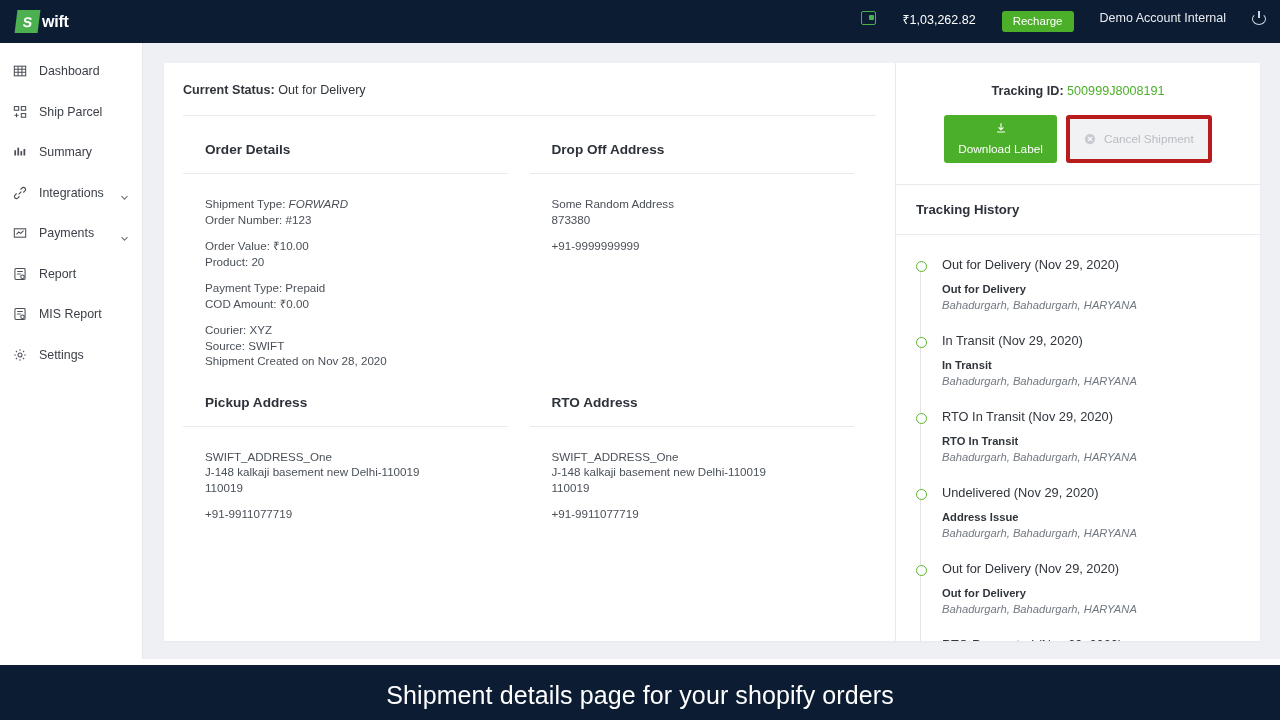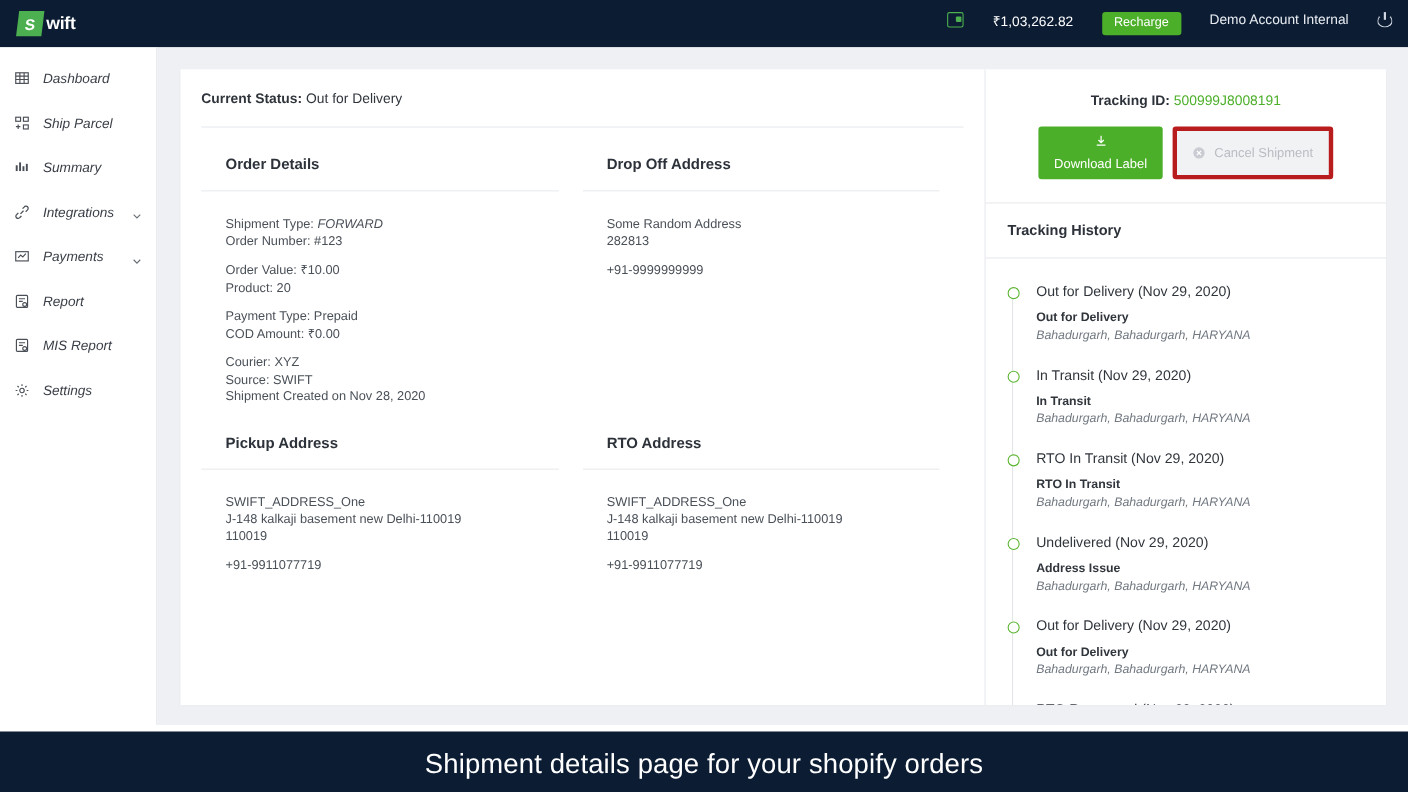--- a/index.html
+++ b/index.html
@@ -54,21 +54,21 @@
     width: 1.4px; height: 7px; background: #cfd6e0;
   }
 
   
   .sidebar {
     position: absolute; top: 43px; left: 0; width: 143px; height: 622px;
     background: #ffffff; border-right: 1px solid #e4e7ec; padding-top: 8px;
   }
   .nav-item {
     display: flex; align-items: center; height: 40.5px;
-    padding-left: 13px; cursor: pointer; position: relative; font-style: italic;
+    padding-left: 13px; cursor: pointer; position: relative;
   }
   .nav-label { font-size: 12.4px; color: #3a3f47; margin-left: 12px; }
   .nav-icon { width: 14px; height: 14px; color: #4a4f57; flex: 0 0 14px; }
   .nav-icon svg { display: block; }
   .chev { position: absolute; right: 13px; width: 9px; height: 9px; color: #6b7078; }
 
   
   .main {
     position: absolute; top: 43px; left: 143px; width: 1137px; height: 622px;
     background: #eef0f4;
@@ -303,21 +303,21 @@
               </div>
             </div>
           </div>
 
           <div class="sec">
             <div class="sec-title">Drop Off Address</div>
             <div class="sec-rule"></div>
             <div class="sec-body">
               <div class="grp">
                 <div>Some Random Address</div>
-                <div>282813</div>
+                <div>873380</div>
               </div>
               <div class="grp">
                 <div>+91-9999999999</div>
               </div>
             </div>
           </div>
 
           <div class="sec">
             <div class="sec-title">Pickup Address</div>
             <div class="sec-rule"></div>

